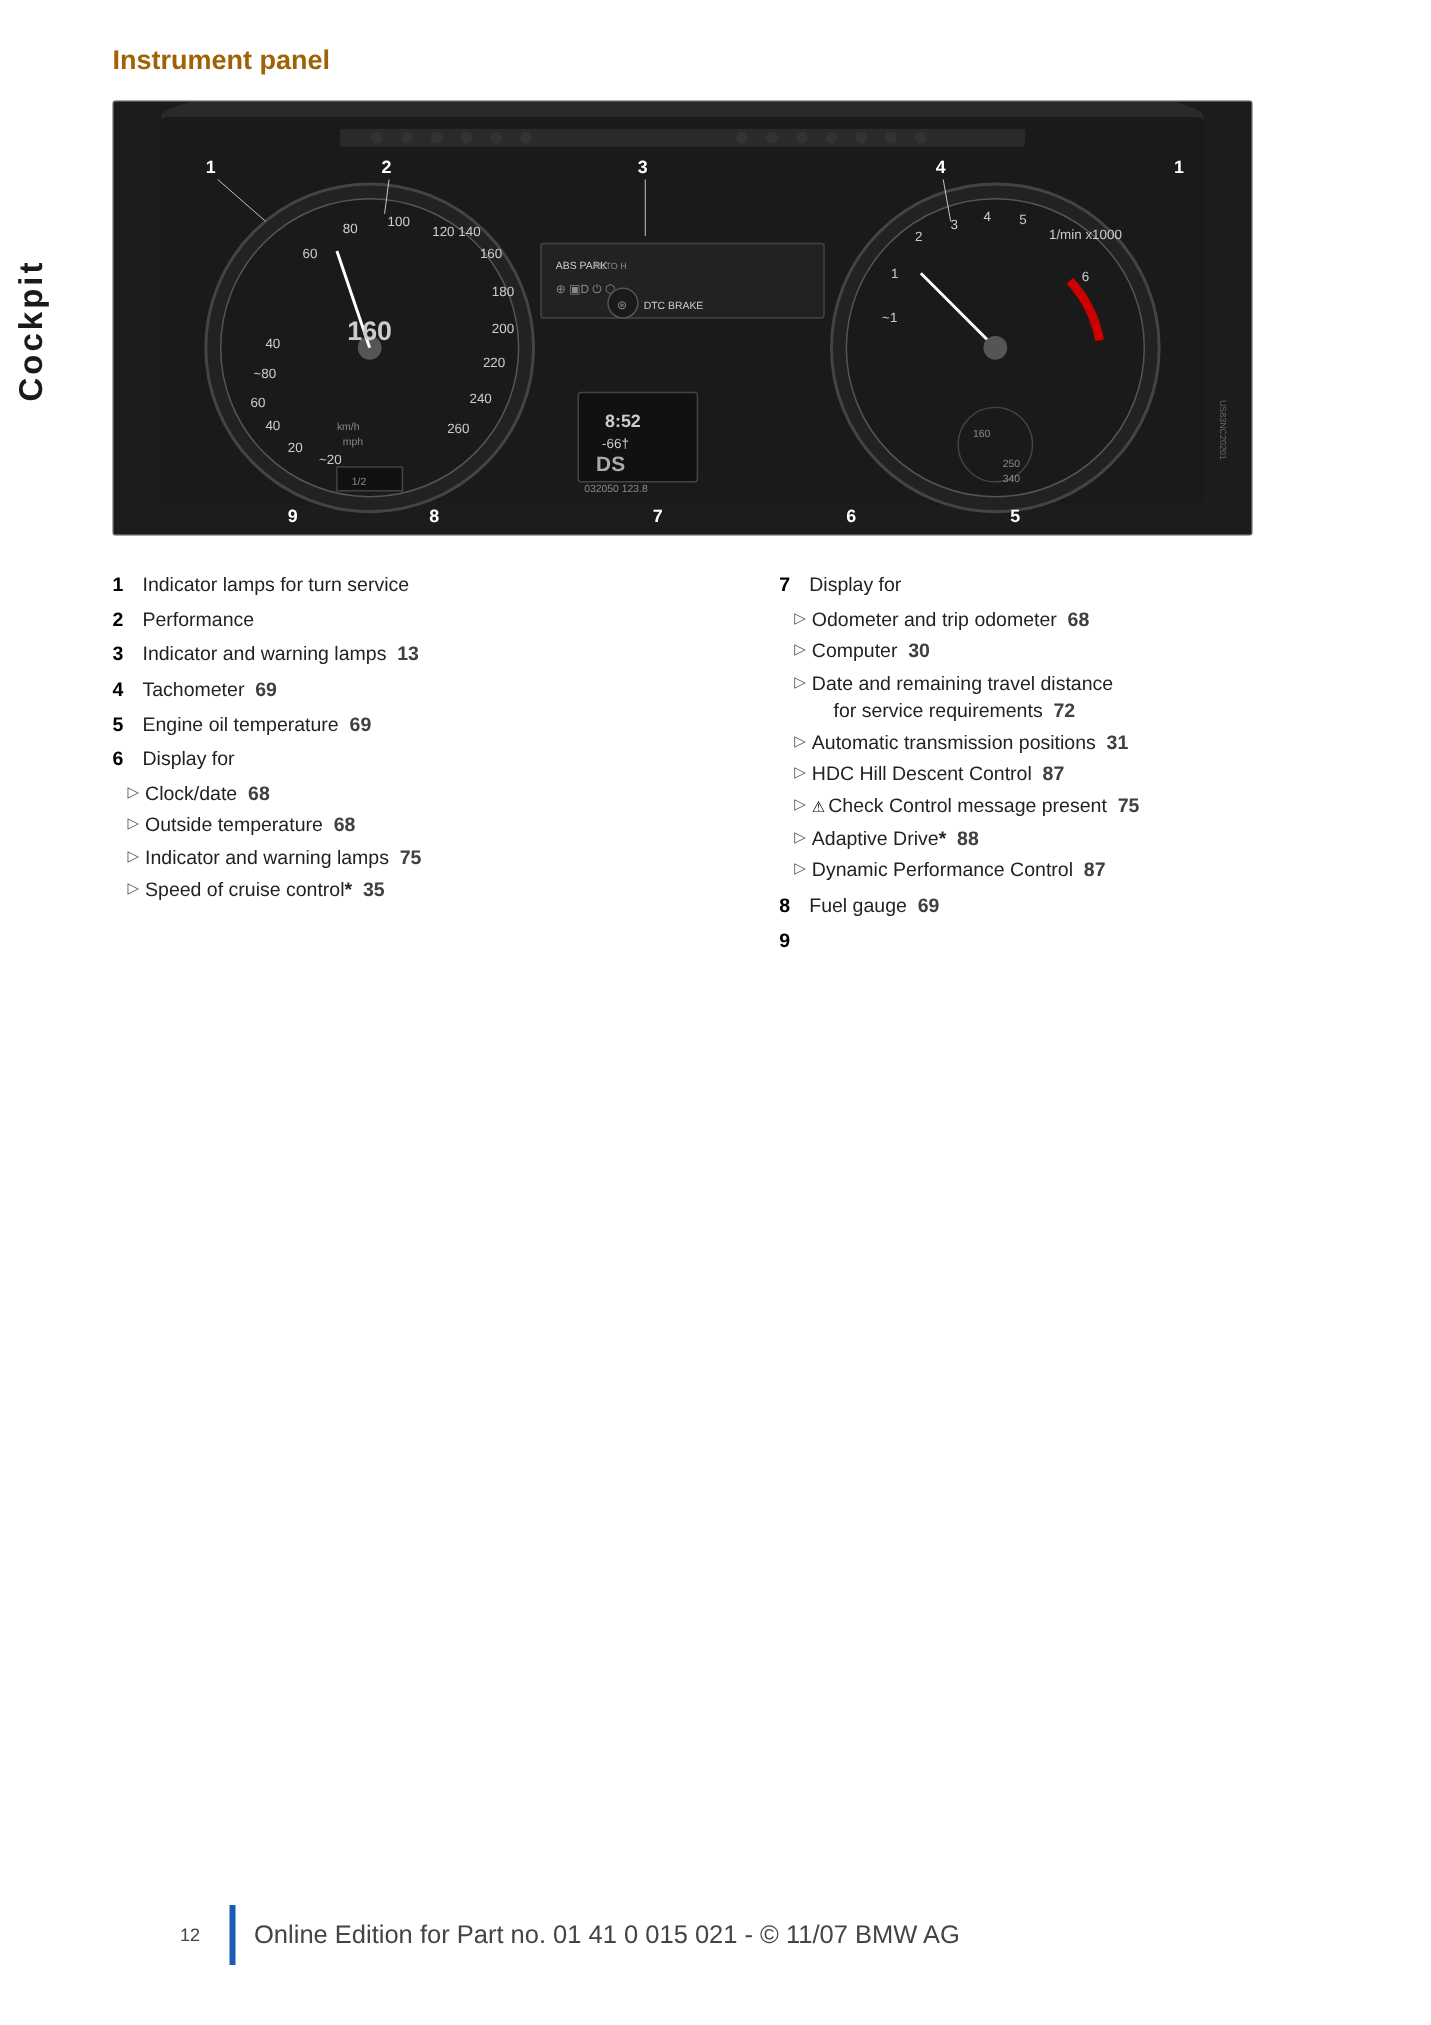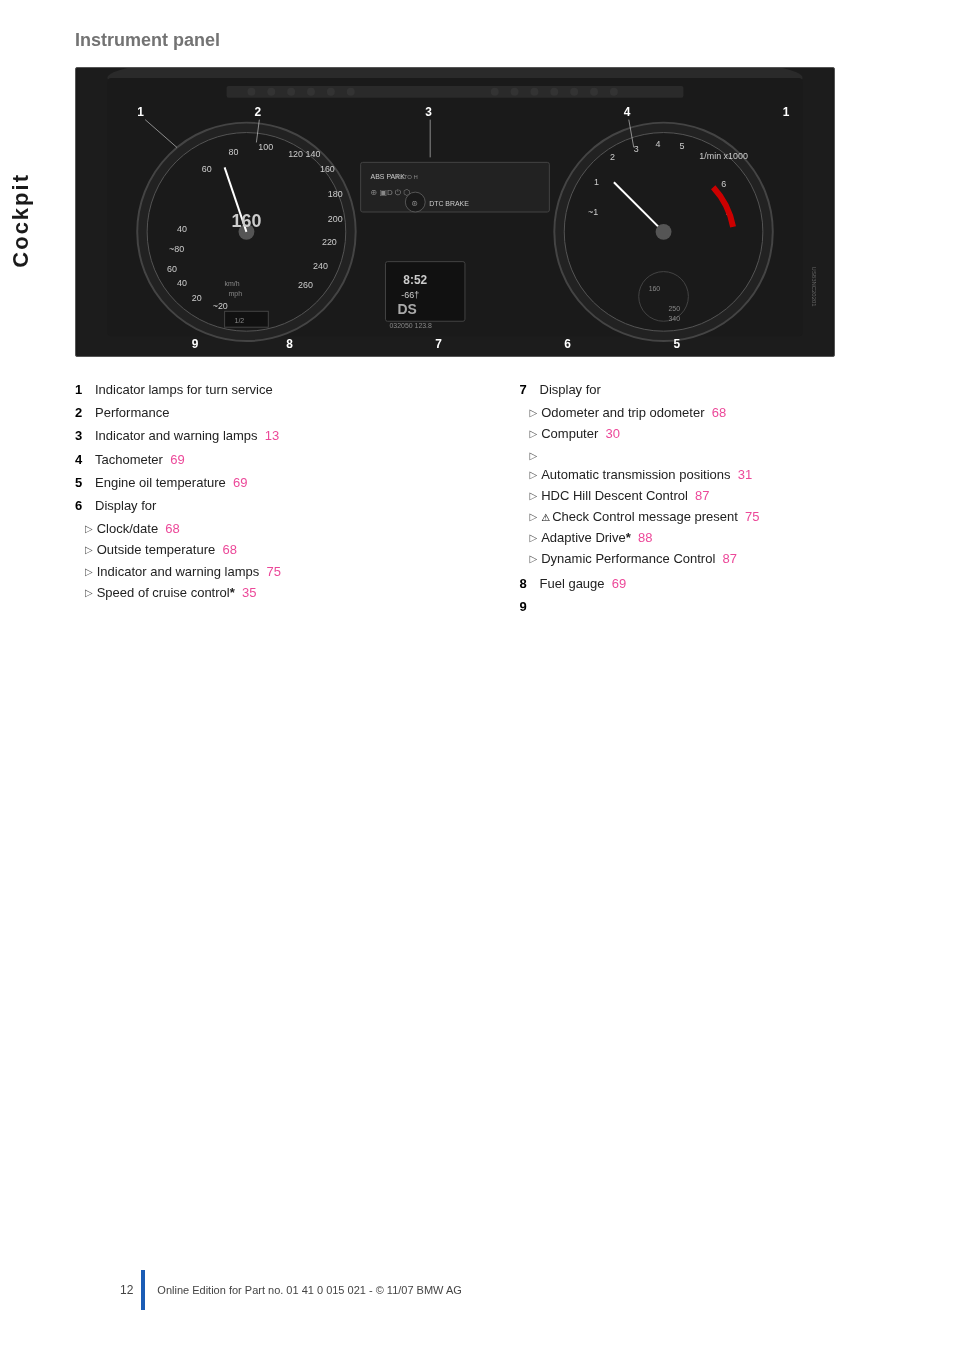--- a/index.html
+++ b/index.html
@@ -38,21 +38,21 @@
     
     .main-content {
       margin-left: 55px;
       padding: 30px 30px 30px 20px;
     }
 
     
     .section-title {
       font-size: 18px;
       font-weight: bold;
-      color: #737373;
+      color: #a16207;
       margin-bottom: 16px;
     }
 
     
     .instrument-panel-img {
       width: 760px;
       height: 290px;
       background: #1a1a1a;
       border: 1px solid #555;
       position: relative;
@@ -83,22 +83,23 @@
       font-weight: bold;
       min-width: 20px;
       color: #000;
     }
 
     .list-text {
       color: #222;
     }
 
     .list-text a, .link {
-      color: #ec4899;
+      color: #404040;
       text-decoration: none;
+      font-weight: bold;
     }
 
     .sub-list {
       margin-top: 4px;
       margin-left: 10px;
     }
 
     .sub-item {
       display: flex;
       align-items: flex-start;
@@ -137,28 +138,28 @@
     }
 
     .footer-line {
       width: 4px;
       height: 40px;
       background: #1a5cb5;
       margin-right: 12px;
     }
 
     .footer-text {
-      font-size: 11px;
+      font-size: 17px;
       color: #444;
     }
 
     .page-num {
       font-size: 12px;
       color: #444;
-      margin-right: 8px;
+      margin-right: 20px;
     }
 
     
     .cluster-svg {
       width: 100%;
       height: 100%;
     }
   </style>
 </head>
 <body>
@@ -360,20 +361,21 @@
         <div class="sub-item">
           <span class="arrow-icon">▷</span>
           <span class="sub-text">Odometer and trip odometer &nbsp;<a class="link">68</a></span>
         </div>
         <div class="sub-item">
           <span class="arrow-icon">▷</span>
           <span class="sub-text">Computer &nbsp;<a class="link">30</a></span>
         </div>
         <div class="sub-item">
           <span class="arrow-icon">▷</span>
+          <span class="sub-text">Date and remaining travel distance<br>&nbsp;&nbsp;&nbsp;&nbsp;for service requirements &nbsp;<a class="link">72</a></span>
         </div>
         <div class="sub-item">
           <span class="arrow-icon">▷</span>
           <span class="sub-text">Automatic transmission positions &nbsp;<a class="link">31</a></span>
         </div>
         <div class="sub-item">
           <span class="arrow-icon">▷</span>
           <span class="sub-text">HDC Hill Descent Control &nbsp;<a class="link">87</a></span>
         </div>
         <div class="sub-item">

